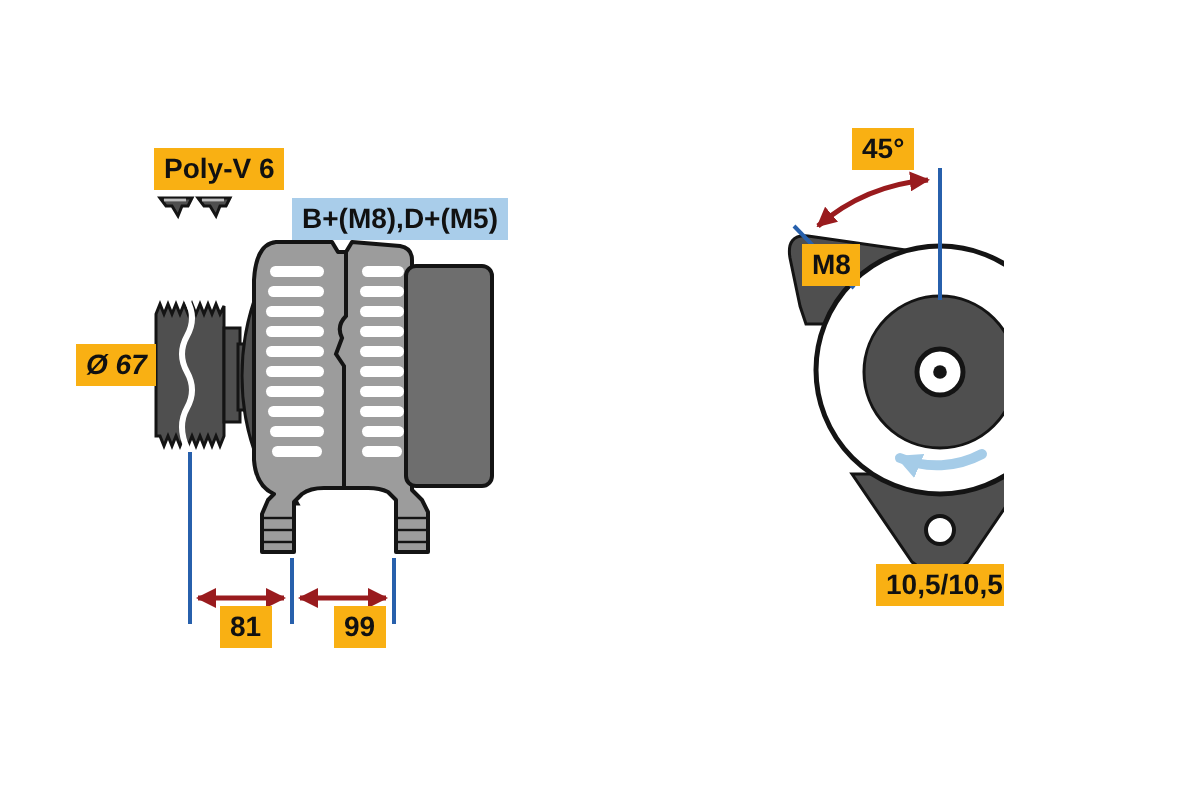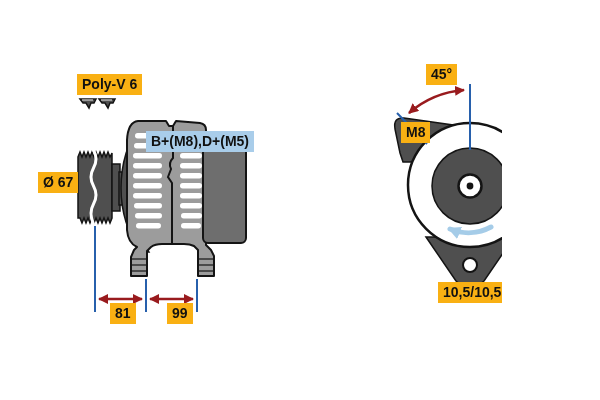--- a/index.html
+++ b/index.html
@@ -8,21 +8,21 @@
     --dark-gray:#4F4F4F; --rear-gray:#6E6E6E; --outline:#141414; --bg:#FFFFFF;
   }
   html,body{margin:0;padding:0;}
   body{font-family:"Liberation Sans",sans-serif;background:#fff;}
   #canvas{position:relative;width:502px;height:400px;background:var(--bg);overflow:hidden;}
   #drawing{position:absolute;left:0;top:0;}
   .lbl{
     position:absolute;z-index:5;background:var(--label-yellow);color:#111;
     font:bold 14px/19px "Liberation Sans",sans-serif;padding:1px 5px;white-space:nowrap;
   }
-  .lbl.blue{background:var(--label-blue);margin-top:32px;}
+  .lbl.blue{background:var(--label-blue);}
   .f-dark{fill:var(--dark-gray);stroke:var(--outline);stroke-width:1.5;}
   .f-body{fill:var(--body-gray);stroke:var(--outline);stroke-width:2;stroke-linejoin:round;}
   .f-rear{fill:var(--rear-gray);stroke:var(--outline);stroke-width:2;}
   .f-white{fill:#fff;stroke:var(--outline);}
   .slot{fill:#fff;}
   .dimline{stroke:var(--dim-blue);stroke-width:2;}
   .redline{stroke:var(--dim-red);stroke-width:2.5;fill:none;}
   .rotline{stroke:var(--rotation-blue);stroke-width:5;fill:none;stroke-linecap:round;}
   .ridge{stroke:var(--outline);stroke-width:1.2;}
   .joint{stroke:var(--outline);stroke-width:2;fill:none;}
@@ -138,20 +138,20 @@
       <line class="dimline" x1="397" y1="113" x2="427" y2="144"></line>
 
       <path class="redline" d="M409,113 A96,96 0 0 1 464,90" marker-start="url(#arrRed)" marker-end="url(#arrRed)"></path>
 
       <path class="rotline" d="M491,227 A48,48 0 0 1 450,229" marker-end="url(#arrBlue)"></path>
     </g>
   </svg>
 
   <div class="lbl" style="left:77px;top:74px;">Poly-V 6</div>
   <div class="lbl blue" style="left:146px;top:99px;">B+(M8),D+(M5)</div>
-  <div class="lbl" style="left:38px;top:172px;">Ø 67</div>
+  <div class="lbl" style="left:38px;top:172px;font-style:italic;">Ø 67</div>
   <div class="lbl" style="left:110px;top:303px;">81</div>
   <div class="lbl" style="left:167px;top:303px;">99</div>
   <div class="lbl" style="left:426px;top:64px;">45°</div>
   <div class="lbl" style="left:376px;top:122px;margin-left:25px;">M8</div>
   <div class="lbl" style="left:438px;top:282px;text-align:right;">10,5/10,5</div>
 
 </div>
 
 </body></html>

